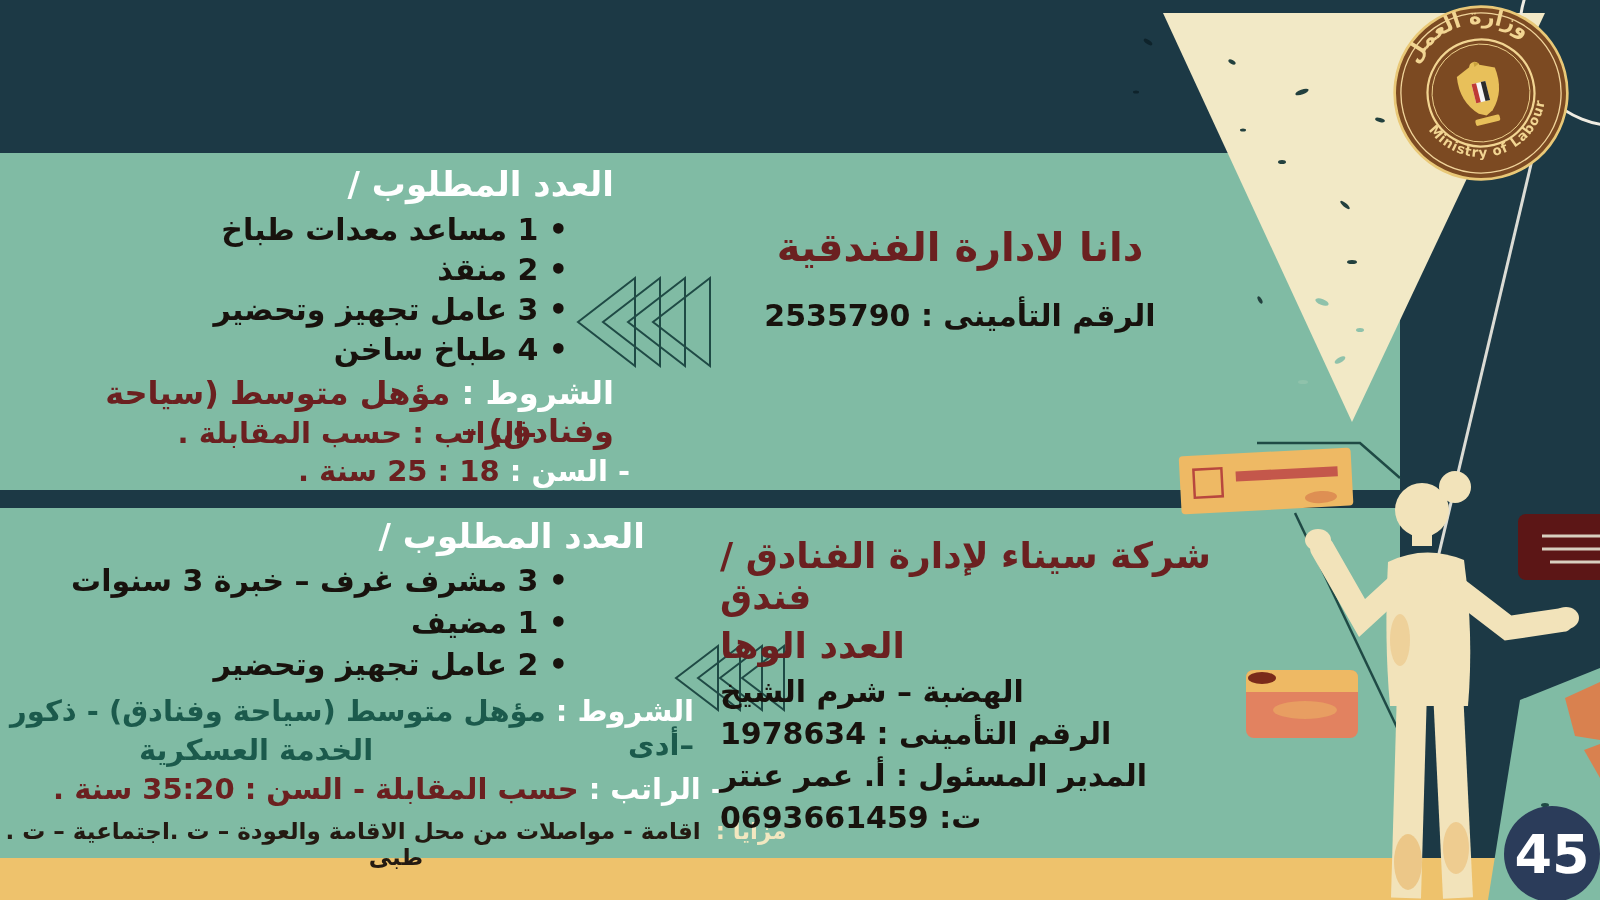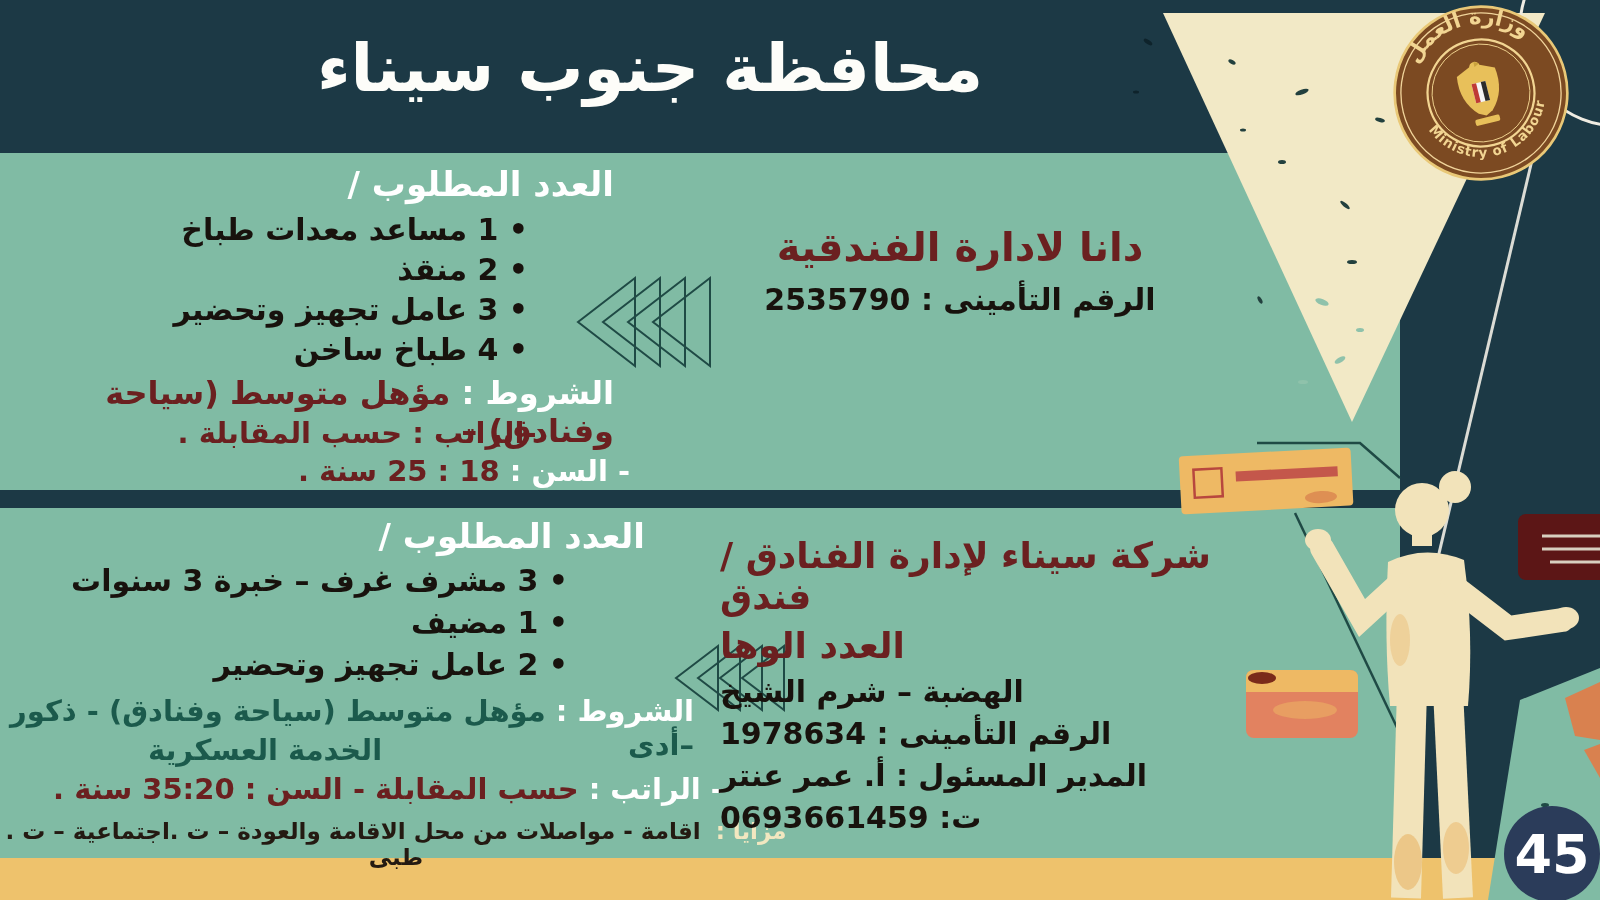--- a/index.html
+++ b/index.html
@@ -16,33 +16,33 @@
   #bottom-strip{left:0;top:858px;width:1600px;height:42px;background:#eec26c;z-index:2;}
   #over-deco{left:0;top:0;z-index:3;pointer-events:none;}
   #figure-deco{left:0;top:0;z-index:4;pointer-events:none;}
   .txt{z-index:5;}
   
   #title{left:0;top:30px;width:1300px;text-align:center;color:#fdfdf9;font-size:66px;letter-spacing:1px;}
   
   #logo{left:1392px;top:4px;width:178px;height:178px;z-index:6;transform:rotate(-14deg);}
   
   #p1-header{left:0;top:164px;width:614px;text-align:right;font-size:34px;color:#ffffff;}
-  #p1-list{left:0;top:210px;width:528px;text-align:right;font-size:30px;color:#18120d;line-height:40px;}
+  #p1-list{left:0;top:210px;width:528px;text-align:right;font-size:30px;color:#18120d;line-height:40px;padding-left:40px;}
   .bullet-item::before{content:"•  ";}
   #p1-cond1{left:0;top:374px;width:614px;text-align:right;font-size:32px;}
   #p1-cond2{left:0;top:416px;width:714px;text-align:center;font-size:29px;color:#6b2020;}
   #p1-cond3{left:0;top:454px;width:630px;text-align:right;font-size:29px;}
   #p1-right{left:700px;top:224px;width:520px;text-align:center;color:#18120d;}
-  #p1-company{font-size:40px;color:#6b2020;margin-bottom:12px;}
+  #p1-company{font-size:40px;color:#6b2020;margin-bottom:28px;}
   #p1-address,#p1-insurance,#p1-phone{font-size:30px;margin-bottom:8px;}
   
   #p2-header{left:0;top:516px;width:645px;text-align:right;font-size:34px;color:#ffffff;}
   #p2-list{left:0;top:560px;width:568px;text-align:right;font-size:30px;color:#18120d;line-height:42px;}
   #p2-cond1{left:0;top:694px;width:694px;text-align:right;font-size:29px;}
-  #p2-cond2{left:0;top:733px;width:512px;text-align:center;font-size:29px;color:#1b5a4c;padding-left:9px;}
+  #p2-cond2{left:0;top:733px;width:512px;text-align:center;font-size:29px;color:#1b5a4c;}
   #p2-cond3{left:0;top:772px;width:776px;text-align:center;font-size:29px;}
   #p2-benefits{left:0;top:818px;width:792px;text-align:center;font-size:23px;color:#241a12;}
   #p2-right{left:720px;top:535px;width:530px;text-align:left;color:#18120d;}
   #p2-company1,#p2-company2{font-size:36px;color:#6b2020;margin-bottom:8px;}
   #p2-address1,#p2-address2,#p2-insurance,#p2-manager,#p2-phone{font-size:30px;margin-bottom:7px;}
   .lbl-white{color:#ffffff;}
   .val-maroon{color:#6b2020;}
   .val-teal{color:#1b5a4c;}
   .lbl-cream{color:#f2e7c0;padding-left:7px;}
   
@@ -158,21 +158,20 @@
     </g>
 
     <g>
       <rect x="1518" y="514" width="92" height="66" rx="8" fill="#5c1616"></rect>
       <line x1="1542" y1="536" x2="1600" y2="536" stroke="#d8cfc0" stroke-width="3"></line>
       <line x1="1542" y1="549" x2="1600" y2="549" stroke="#d8cfc0" stroke-width="3"></line>
       <line x1="1550" y1="562" x2="1600" y2="562" stroke="#d8cfc0" stroke-width="3"></line>
     </g>
   </svg>
 
-  <div id="title" class="abs txt rtl">محافظة جنوب سيناء</div>
 
   <div id="logo" class="abs">
     <svg viewBox="0 0 200 200" width="178" height="178">
       <circle cx="100" cy="100" r="97" fill="#7c4a22" stroke="#e9c877" stroke-width="3"></circle>
       <circle cx="100" cy="100" r="90" fill="none" stroke="#f0d39a" stroke-width="1.5"></circle>
       <circle cx="100" cy="100" r="60" fill="none" stroke="#f2d592" stroke-width="2.5"></circle>
       <circle cx="100" cy="100" r="55" fill="none" stroke="#f2d592" stroke-width="1"></circle>
       <defs>
         <path id="arcTop" d="M 22,100 A 78,78 0 0 1 178,100"></path>
         <path id="arcBot" d="M 28,100 A 72,72 0 0 0 172,100"></path>

